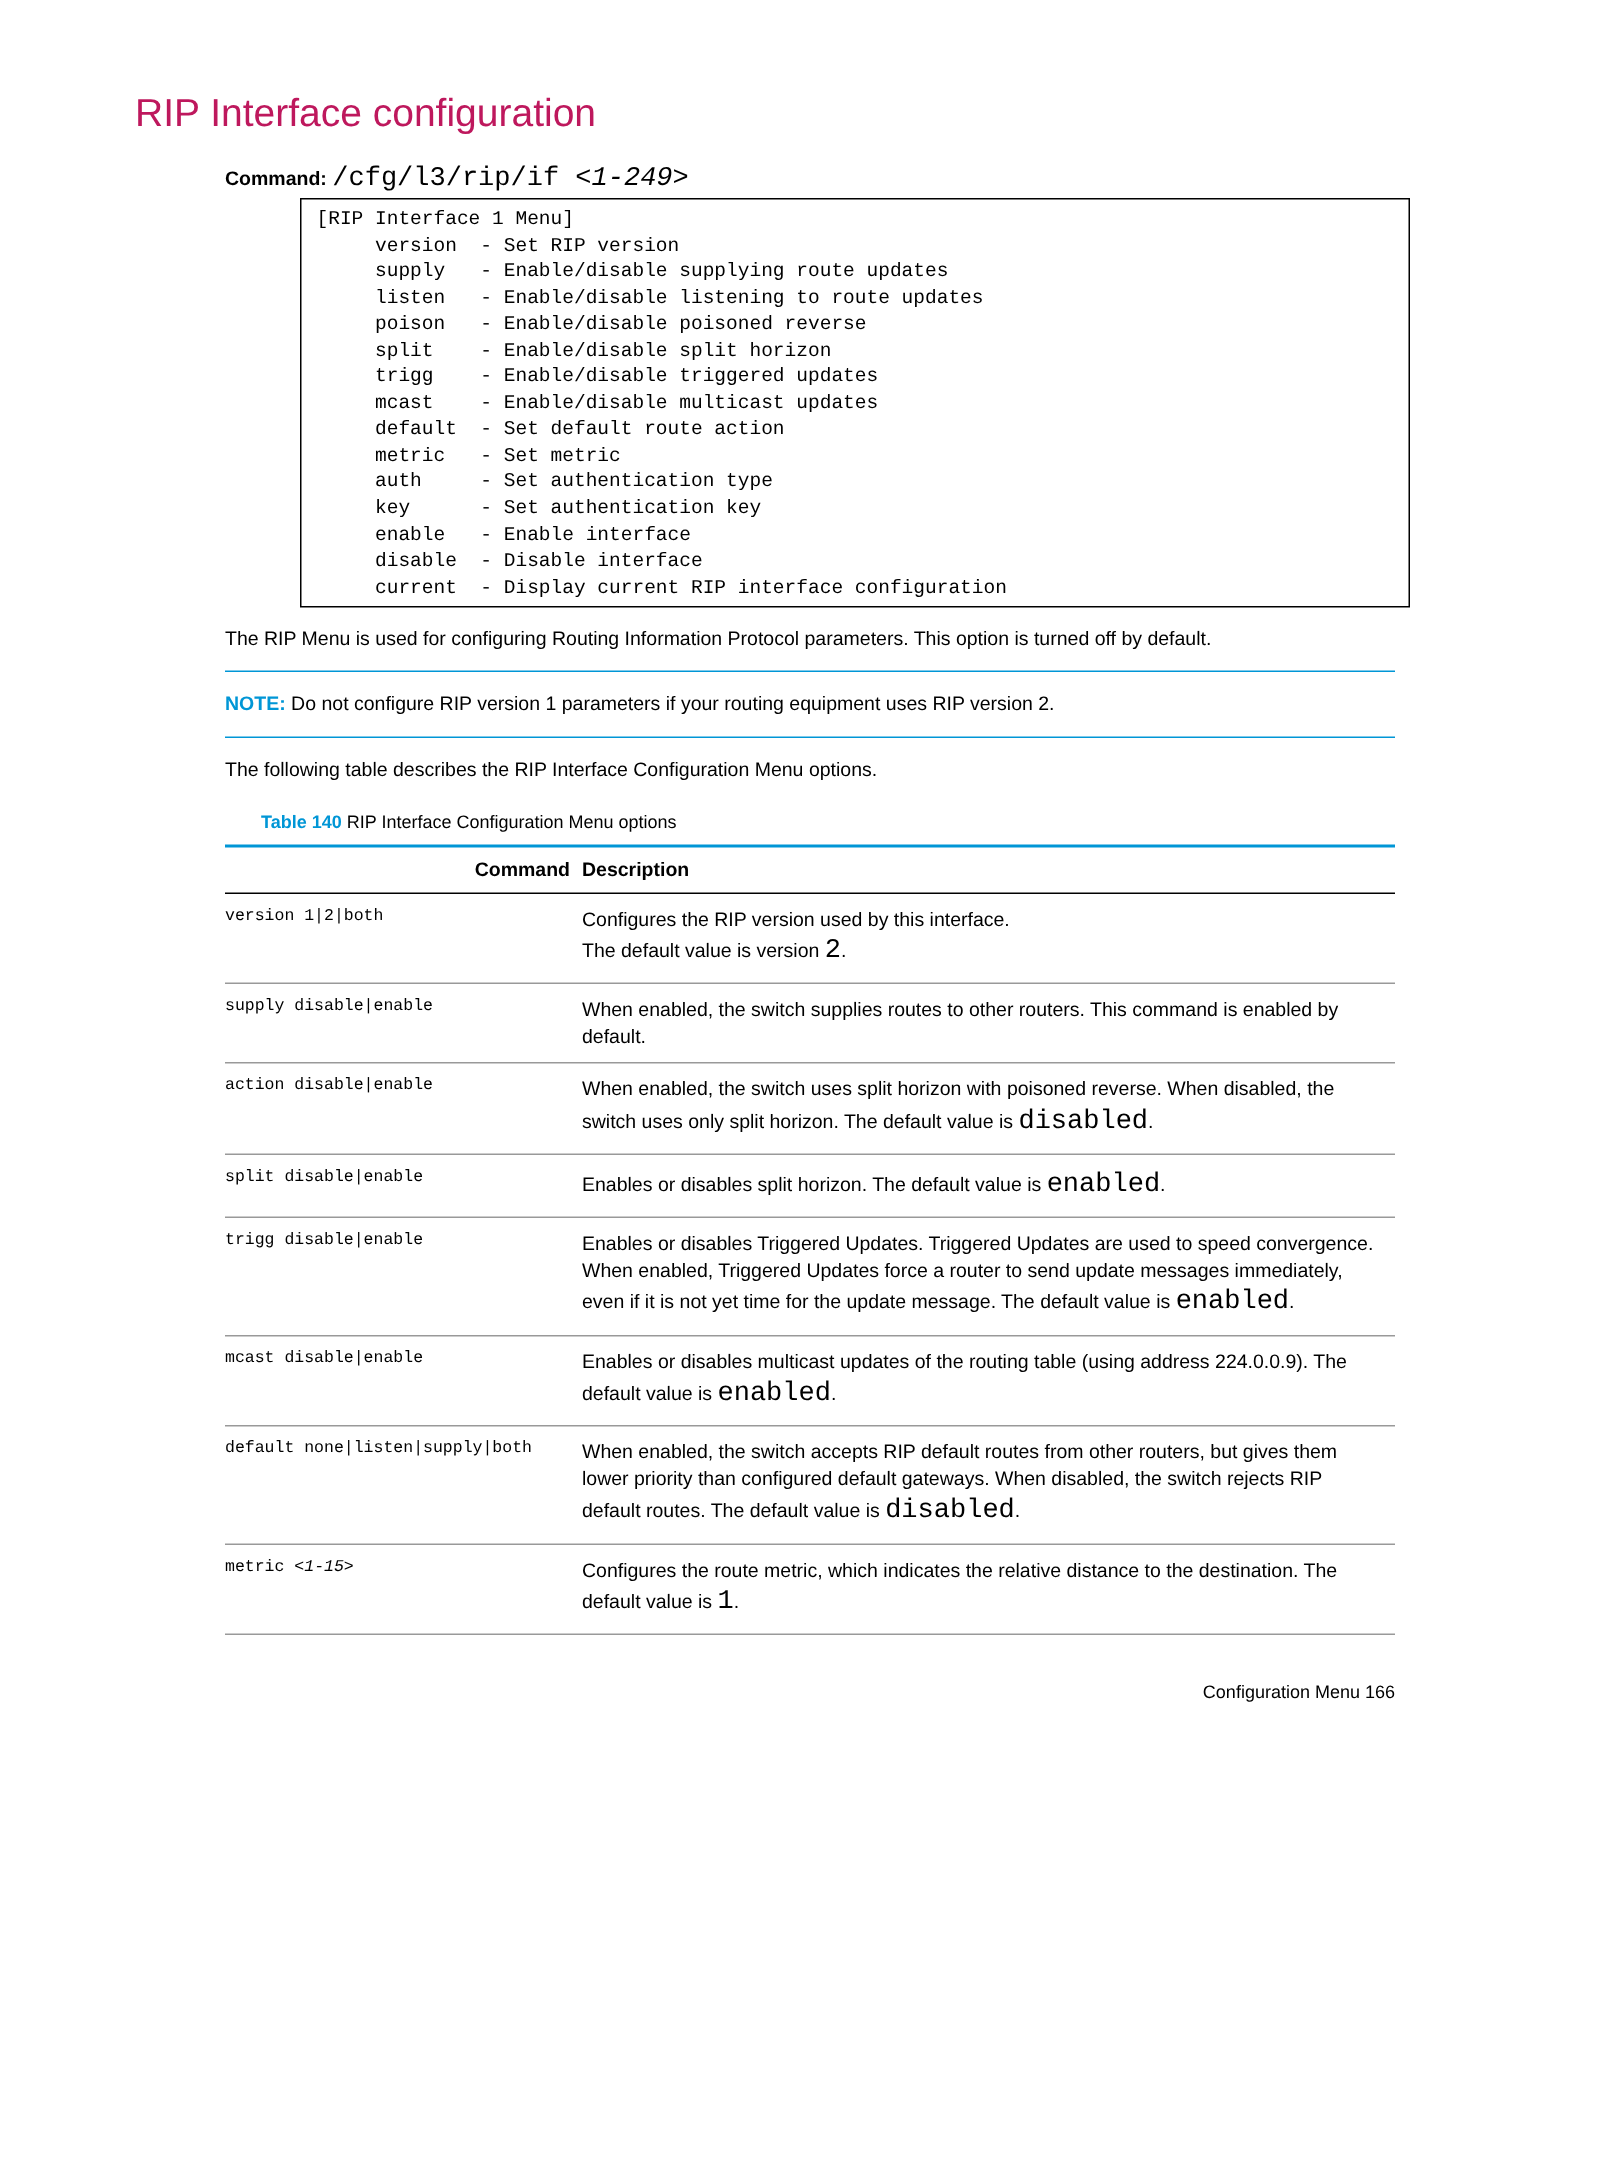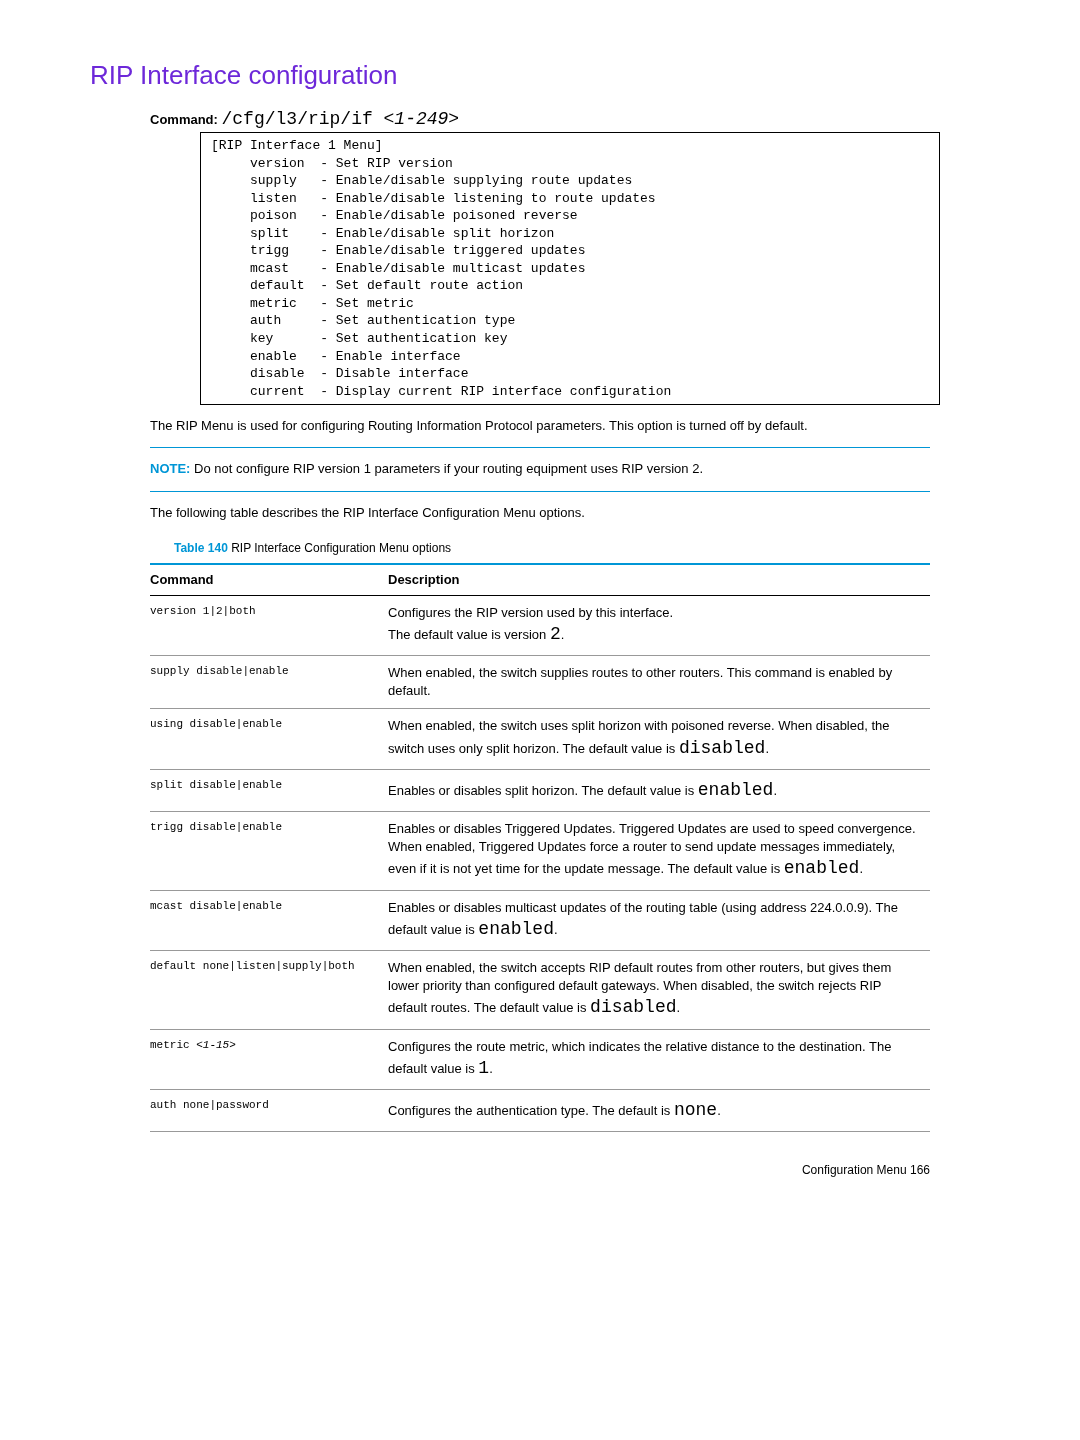--- a/index.html
+++ b/index.html
@@ -5,21 +5,21 @@
   body {
     font-family: Arial, Helvetica, sans-serif;
     max-width: 900px;
     margin: 40px auto;
     padding: 0 60px;
     color: #000;
     font-size: 13px;
     line-height: 1.4;
   }
   h1 {
-    color: #6d28d9;
+    color: #be185d;
     font-weight: normal;
     font-size: 26px;
     margin-bottom: 8px;
     font-family: Arial, Helvetica, sans-serif;
   }
   .command-line {
     margin-left: 60px;
     margin-bottom: 0;
   }
   .command-line b {
@@ -76,20 +76,21 @@
     border-bottom: 1px solid #000;
   }
   table.opts th {
     text-align: left;
     font-weight: bold;
     padding: 6px 8px 6px 0;
     font-size: 13px;
   }
   table.opts th.cmd-col {
     width: 230px;
+    text-align: right;
   }
   table.opts tbody td {
     padding: 8px 8px 8px 0;
     vertical-align: top;
     border-bottom: 1px solid #999;
   }
   table.opts tbody td.cmd {
     font-family: "Courier New", monospace;
     font-size: 11px;
     white-space: normal;
@@ -151,21 +152,21 @@
     <tr>
       <td class="cmd">version 1|2|both</td>
       <td><span style="white-space:pre-line">Configures the RIP version used by this interface.
 The default value is version </span><span class="code-inline">2</span><span>.</span></td>
     </tr>
     <tr>
       <td class="cmd">supply disable|enable</td>
       <td><span>When enabled, the switch supplies routes to other routers. This command is enabled by default.</span></td>
     </tr>
     <tr>
-      <td class="cmd">using disable|enable</td>
+      <td class="cmd">action disable|enable</td>
       <td><span>When enabled, the switch uses split horizon with poisoned reverse. When disabled, the switch uses only split horizon. The default value is </span><span class="code-inline">disabled</span><span>.</span></td>
     </tr>
     <tr>
       <td class="cmd">split disable|enable</td>
       <td><span>Enables or disables split horizon. The default value is </span><span class="code-inline">enabled</span><span>.</span></td>
     </tr>
     <tr>
       <td class="cmd">trigg disable|enable</td>
       <td><span>Enables or disables Triggered Updates. Triggered Updates are used to speed convergence. When enabled, Triggered Updates force a router to send update messages immediately, even if it is not yet time for the update message. The default value is </span><span class="code-inline">enabled</span><span>.</span></td>
     </tr>
@@ -174,20 +175,16 @@
       <td><span>Enables or disables multicast updates of the routing table (using address 224.0.0.9). The default value is </span><span class="code-inline">enabled</span><span>.</span></td>
     </tr>
     <tr>
       <td class="cmd">default none|listen|supply|both</td>
       <td><span>When enabled, the switch accepts RIP default routes from other routers, but gives them lower priority than configured default gateways. When disabled, the switch rejects RIP default routes. The default value is </span><span class="code-inline">disabled</span><span>.</span></td>
     </tr>
     <tr>
       <td class="cmd"><span>metric </span><span class="italic-code">&lt;1-15&gt;</span></td>
       <td><span>Configures the route metric, which indicates the relative distance to the destination. The default value is </span><span class="code-inline">1</span><span>.</span></td>
     </tr>
-    <tr>
-      <td class="cmd">auth none|password</td>
-      <td><span>Configures the authentication type. The default is </span><span class="code-inline">none</span><span>.</span></td>
-    </tr>
   </tbody>
 </table>
 
 <div class="footer">Configuration Menu   166</div>
 
 </body></html>

